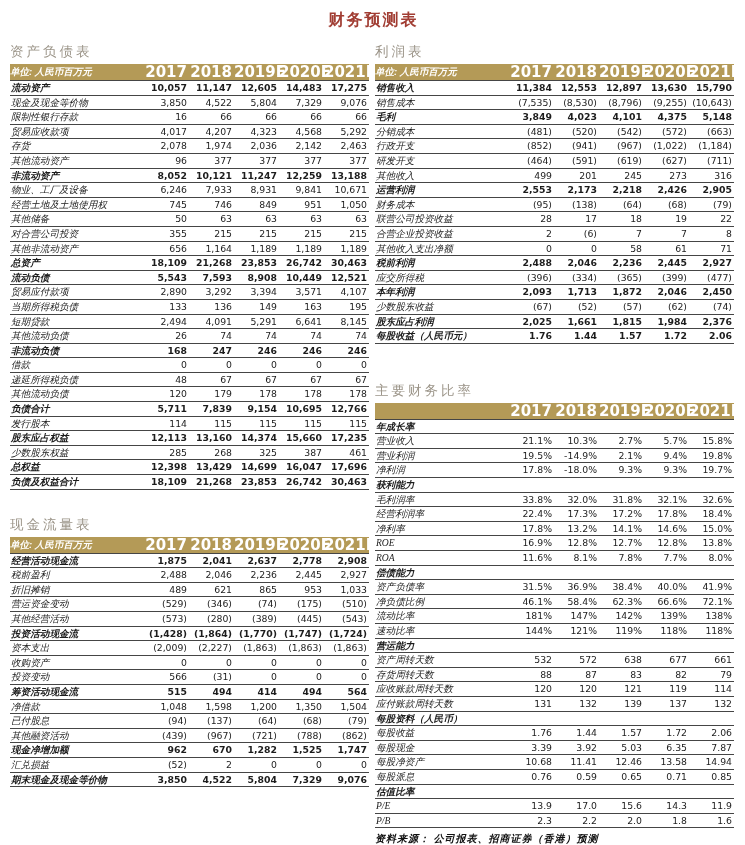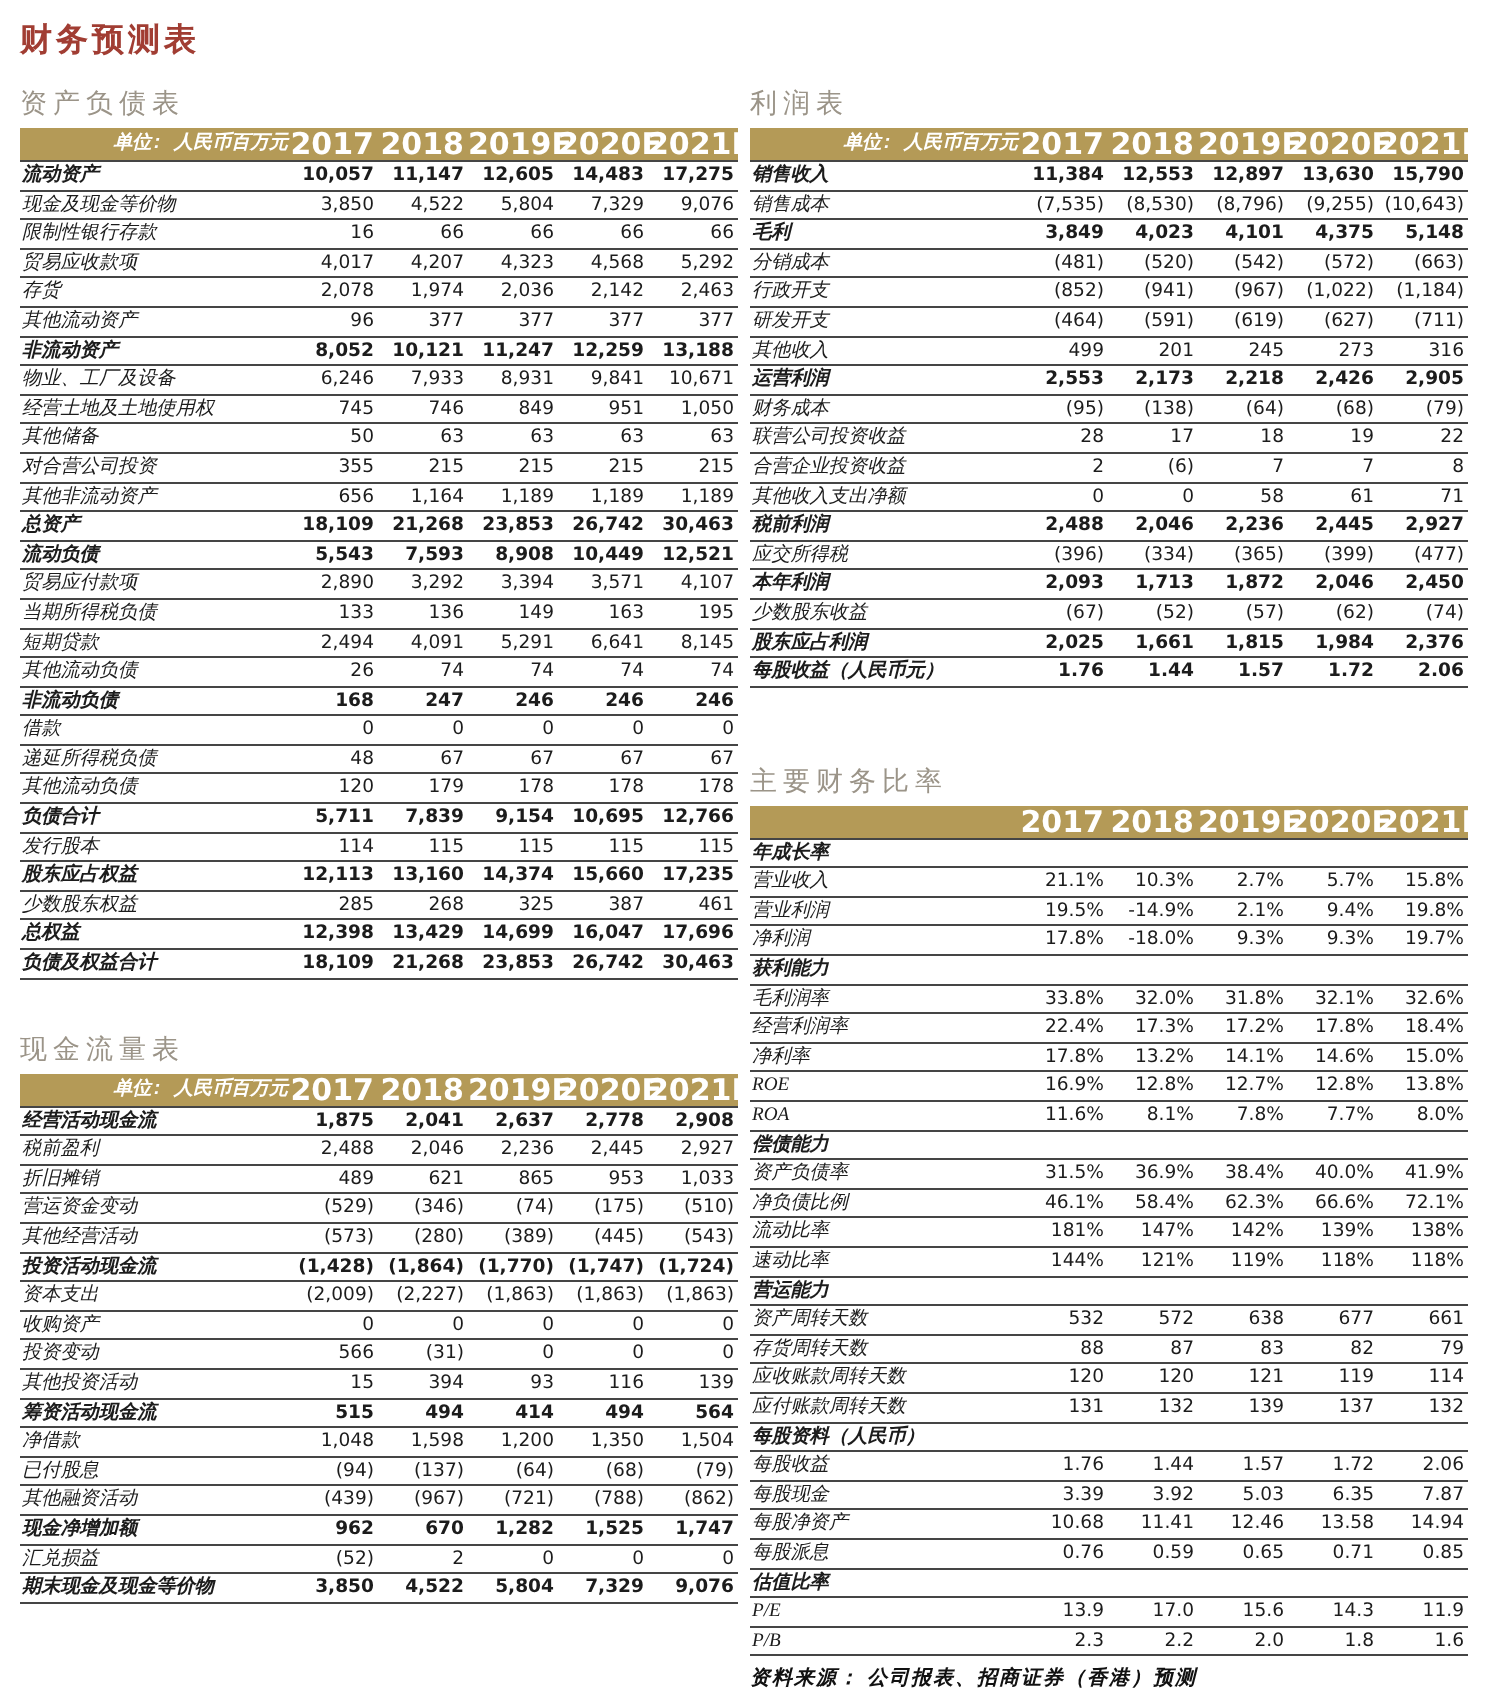--- a/index.html
+++ b/index.html
@@ -9,40 +9,40 @@
   *{box-sizing:border-box; margin:0; padding:0;}
   html,body{background:#FFFFFF;}
   body{
     width:745px; height:845px; overflow:hidden;
     font-family:"DejaVu Sans","Liberation Sans",sans-serif;
     color:var(--text);
   }
   .page{padding:8px 8px 0 10px;}
   .page-title{
     color:var(--title-red); font-size:16px; font-weight:bold;
-    letter-spacing:2px; margin:2px 0 6px 0;
+    letter-spacing:2px; margin:2px 0 6px 0;text-align:center;
   }
   .cols{display:flex; gap:6px; align-items:flex-start;}
   .col{width:359px; flex:0 0 359px;}
   .section-heading{
     color:var(--heading); font-size:13.5px; letter-spacing:3px;
     margin:6px 0 3px 0; font-weight:normal;
     font-family:"Liberation Serif","DejaVu Serif",serif;
   }
   .mt-cash{margin-top:26px;}
   .mt-ratio{margin-top:38px;}
   table{width:100%; border-collapse:collapse; table-layout:fixed;}
   thead th{
     background:var(--header-bg); color:var(--header-text);
     height:16px; line-height:16px; font-size:15px;
     border-bottom:1px solid var(--border);
   }
   thead th.unit{
-    text-align:right; padding-left:11px; font-weight:bold; font-style:italic;
-    font-family:Liberation Mono, monospace; font-size:9.5px;
+    text-align:left; padding-left:0; font-weight:bold; font-style:italic;
+    font-family:Liberation Sans, sans-serif; font-size:9.5px;
   }
   thead th.yr{text-align:right; padding-right:2px; font-weight:bold;}
   tbody td{
     height:13.6px; line-height:13.6px; font-size:9.3px;
     border-bottom:1px solid var(--border); white-space:nowrap; overflow:hidden;
   }
   td.lbl{
     text-align:left; padding-left:1px; font-style:italic;
     font-family:"Liberation Serif","DejaVu Serif",serif; font-size:9.6px;
   }
@@ -397,28 +397,20 @@
               <td class="val">0</td>
             </tr>
             <tr>
               <td class="lbl">投资变动</td>
               <td class="val">566</td>
               <td class="val">(31)</td>
               <td class="val">0</td>
               <td class="val">0</td>
               <td class="val">0</td>
             </tr>
-            <tr>
-              <td class="lbl">其他投资活动</td>
-              <td class="val">15</td>
-              <td class="val">394</td>
-              <td class="val">93</td>
-              <td class="val">116</td>
-              <td class="val">139</td>
-            </tr>
             <tr class="bold">
               <td class="lbl">筹资活动现金流</td>
               <td class="val">515</td>
               <td class="val">494</td>
               <td class="val">414</td>
               <td class="val">494</td>
               <td class="val">564</td>
             </tr>
             <tr>
               <td class="lbl">净借款</td>

